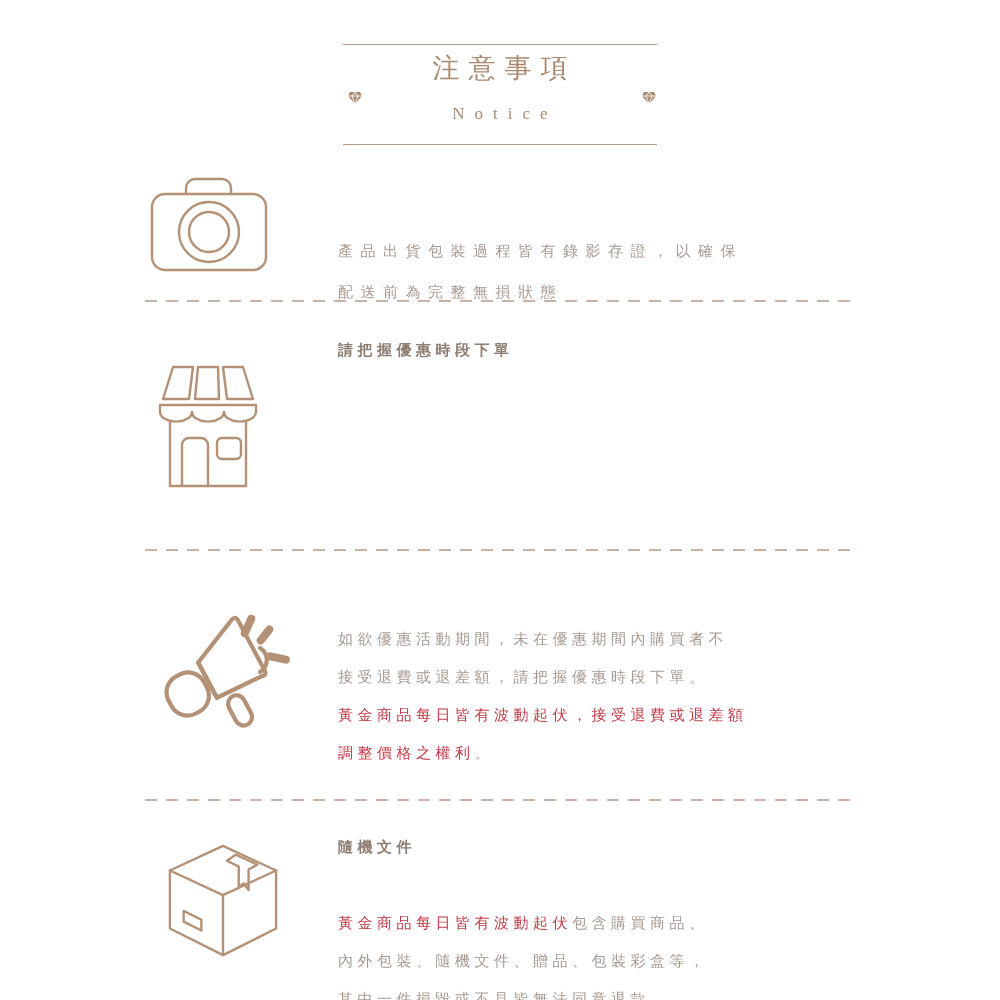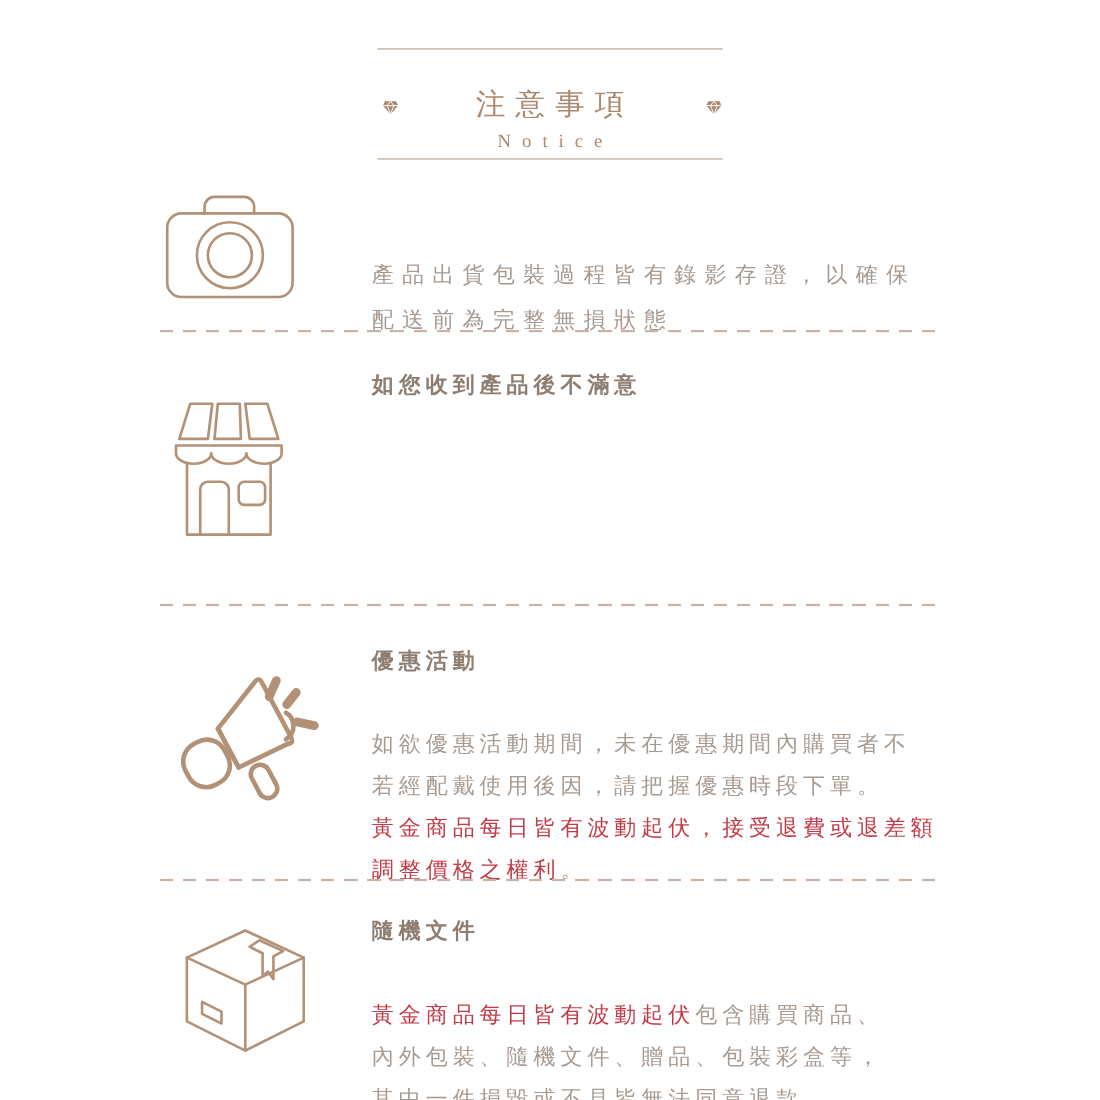--- a/index.html
+++ b/index.html
@@ -9,44 +9,44 @@
     overflow:hidden;
   }
 
   
   .header{
     position:absolute;left:343px;top:44px;width:314px;height:99px;
     border-top:1px solid #b49a87;border-bottom:1px solid #b49a87;
     text-align:center;
   }
   .header-title{
-    margin-top:32px;font-size:27px;font-weight:500;color:#a98a71;
+    margin-top:5px;font-size:27px;font-weight:500;color:#a98a71;
     letter-spacing:9px;text-indent:9px;
   }
   .header-subtitle{
-    margin-top:6px;font-size:17px;color:#a98a71;
+    margin-top:18px;font-size:17px;color:#a98a71;
     font-family:"Liberation Serif","DejaVu Serif",serif;
     letter-spacing:10px;text-indent:10px;
   }
   .gem{position:absolute;top:46px;width:16px;height:14px;}
   .gem.left{left:4px;}
   .gem.right{right:0px;}
 
   
   .dash-line{
     position:absolute;left:145px;width:712px;height:2px;
     background:repeating-linear-gradient(90deg,#c9b3a6 0 12px,transparent 12px 21px);
   }
 
   
   .icon-cell{position:absolute;}
   .icon-cell svg{display:block;}
   .text-cell{
     position:absolute;left:338px;width:530px;
-    font-size:20px;line-height:38px;color:#a79a91;
+    font-size:15px;line-height:38px;color:#a79a91;
   }
   .sec-title{
     font-weight:bold;color:#8e7d71;letter-spacing:4.5px;line-height:38px;
   }
   .sec-body{white-space:pre-line;letter-spacing:4.5px;}
   .sec-body.wide{letter-spacing:7.5px;line-height:41px;}
   .seg{color:#a79a91;}
   .seg.red{color:#c23a47;}
 
   svg.outline{fill:none;stroke:#b39176;stroke-width:2.4;stroke-linecap:round;stroke-linejoin:round;}
@@ -89,21 +89,21 @@
     <path d="M15,2 H35 L31,34 H5 Z"></path>
     <path d="M40,2 H60 L61,34 H37 Z"></path>
     <path d="M65,2 H85 L95,34 H69 Z"></path>
     <path d="M2,40 H98 V47 A15,9 0 0 1 66,47 A15,9 0 0 1 34,47 A15,9 0 0 1 2,47 Z"></path>
     <path d="M12,56 V121 H88 V56"></path>
     <path d="M24,121 V80 a7,7 0 0 1 7,-7 h12 a7,7 0 0 1 7,7 V121"></path>
     <rect x="59" y="73" width="24" height="21" rx="5"></rect>
   </svg>
 </div>
 <div class="text-cell" style="top:331px;">
-  <div class="sec-title">如您收到產品後不滿意</div>
+  <div class="sec-title">請把握優惠時段下單</div>
 </div>
 
 <div class="dash-line" style="top:549px;"></div>
 
 <div class="icon-cell" style="left:160px;top:606px;">
   <svg width="130" height="130" viewBox="0 0 130 130" fill="none" stroke="#b39176" stroke-width="4.2" stroke-linecap="round" stroke-linejoin="round">
     <g transform="rotate(-28 60 72)" stroke-width="4.2">
       <rect x="4" y="50" width="40" height="42" rx="18"></rect>
       <path d="M48,48 L98,26 Q103,24 103,30 L103,86 Q103,92 98,90 L48,88 Z"></path>
       <line x1="48" y1="48" x2="48" y2="88"></line>
@@ -111,24 +111,23 @@
     </g>
     <path d="M100,42 A14,14 0 0 1 100,66" stroke-width="4.2"></path>
     <g fill="#b39176" stroke="none">
       <rect x="84" y="8" width="8" height="24" rx="4" transform="rotate(24 88 20)"></rect>
       <rect x="101" y="18" width="8" height="22" rx="4" transform="rotate(38 105 29)"></rect>
       <rect x="106" y="48" width="24" height="8" rx="4" transform="rotate(12 118 52)"></rect>
     </g>
   </svg>
 </div>
 <div class="text-cell" style="top:582px;">
-  <div class="sec-title">優惠活動</div>
   <div class="sec-body">
     <span class="seg">如欲優惠活動期間，未在優惠期間內購買者不
-若經配戴使用後因，請把握優惠時段下單。
+接受退費或退差額，請把握優惠時段下單。
 </span><span class="seg red">黃金商品每日皆有波動起伏，接受退費或退差額
 調整價格之權利</span><span class="seg">。</span>
   </div>
 </div>
 
 <div class="dash-line" style="top:799px;"></div>
 
 <div class="icon-cell" style="left:164px;top:842px;">
   <svg class="outline" width="118" height="118" viewBox="0 0 120 120" stroke-width="2.2">
     <path d="M60,4 L114,29 L114,88 L60,115 L6,88 L6,29 Z"></path>

